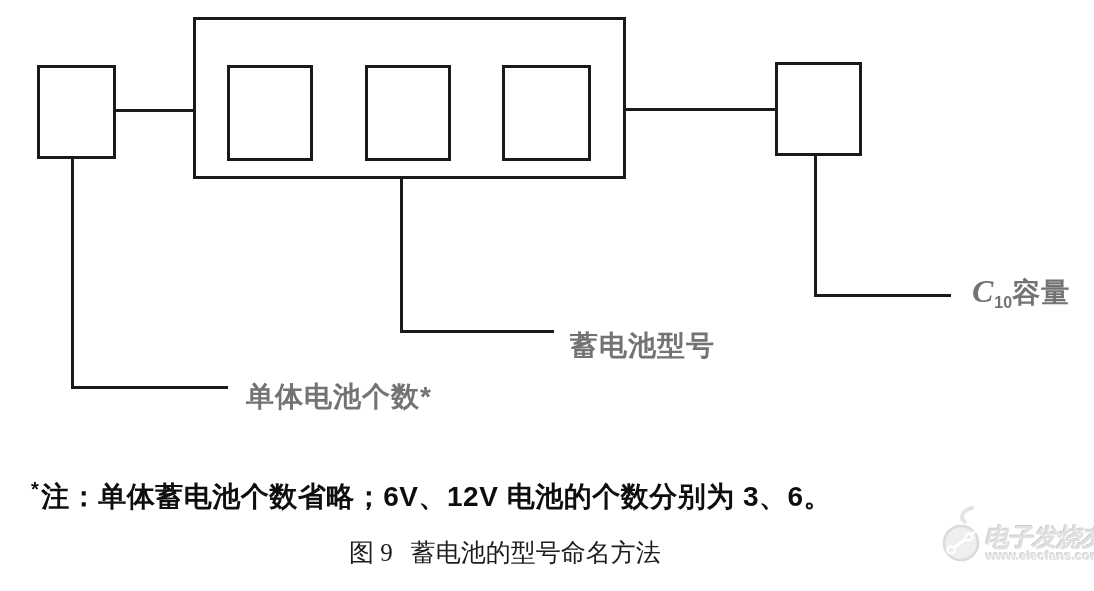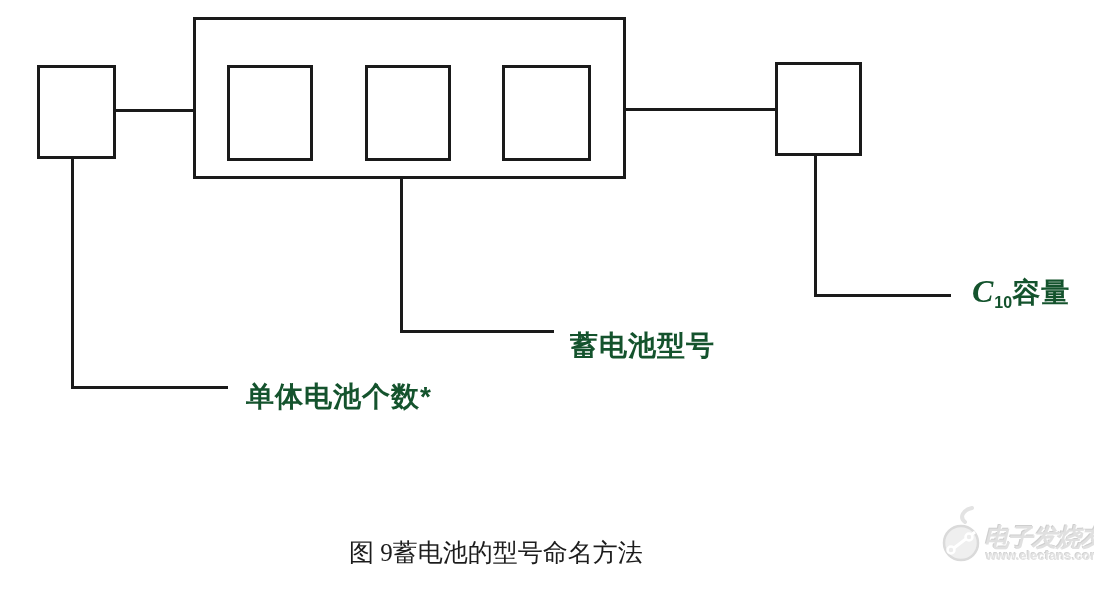--- a/index.html
+++ b/index.html
@@ -26,21 +26,21 @@
     position: absolute;
     background: #1a1a1a;
   }
   .dlabel {
     position: absolute;
     font-weight: 700;
     font-size: 28px;
     line-height: 1.1;
     letter-spacing: 1px;
     white-space: nowrap;
-    color: #14532d;
+    color: #737373;
   }
   .cap-c {
     font-family: "Liberation Serif", "DejaVu Serif", serif;
     font-style: italic;
     font-weight: 700;
     font-size: 32px;
   }
   .cap-sub {
     font-size: 16px;
     font-weight: 700;
@@ -66,21 +66,21 @@
     position: absolute;
     left: 349px;
     top: 536px;
     font-family: "Liberation Serif", "DejaVu Serif", serif;
     font-size: 25px;
     font-weight: 400;
     white-space: nowrap;
     color: #1c1c1c;
   }
   .caption .caption-title {
-    margin-left: 0;
+    margin-left: 18px;
   }
   
   .wm {
     position: absolute;
     left: 938px;
     top: 506px;
     width: 156px;
     height: 62px;
   }
   .wm-logo {
@@ -136,20 +136,23 @@
   <div class="line" style="left:814px; top:294px; width:137px; height:3px;"></div>
 
   <div class="dlabel" style="left:570px; top:331px;">蓄电池型号</div>
 
   <div class="dlabel" style="left:246px; top:382px;">单体电池个数*</div>
 
   <div class="dlabel" style="left:972px; top:274px;">
     <span class="cap-c">C</span><span class="cap-sub">10</span><span>容量</span>
   </div>
 
+  <div class="footnote">
+    <span class="star">*</span><span>注：单体蓄电池个数省略；6V、12V 电池的个数分别为 3、6。</span>
+  </div>
 
   <div class="caption">
     <span>图 9</span><span class="caption-title">蓄电池的型号命名方法</span>
   </div>
 
   <div class="wm">
     <svg class="wm-logo" width="50" height="60" viewBox="0 0 50 60">
       <path d="M27 16 C21 11, 25 4, 34 2" fill="none" stroke="#e3e3e3" stroke-width="4" stroke-linecap="round"></path>
       <circle cx="23" cy="37" r="17" fill="#efefef" stroke="#dadada" stroke-width="2.5"></circle>
       <line x1="12" y1="45" x2="37" y2="26" stroke="#ffffff" stroke-width="3"></line>

